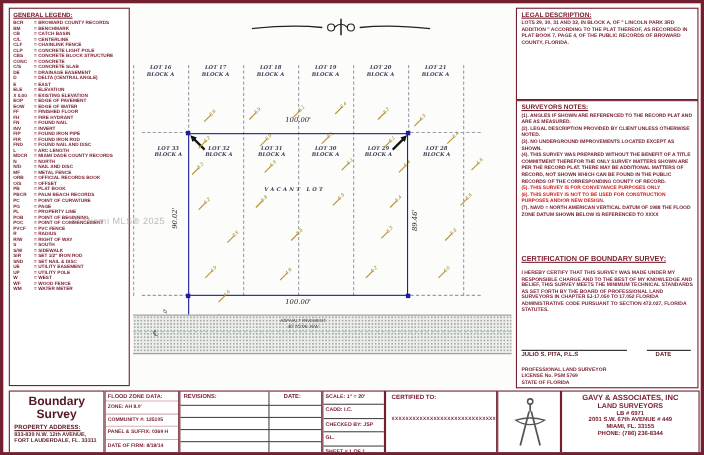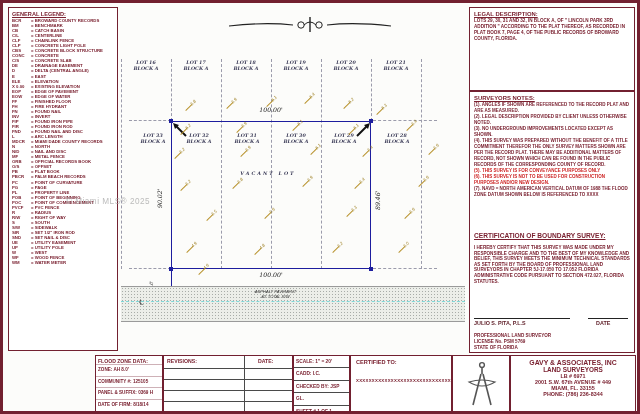--- a/index.html
+++ b/index.html
@@ -617,20 +617,26 @@
 
     <div class="abs" style="left:4px;top:226px;width:96px;border-top:1px solid #222;"></div>
     <div class="abs" style="left:118px;top:226px;width:40px;border-top:1px solid #222;"></div>
     <div class="abs" style="left:4px;top:228px;font-size:5.4px;font-weight:bold;color:#5c1a24;">JULIO S. PITA, P.L.S</div>
     <div class="abs" style="left:126px;top:228px;font-size:5.4px;font-weight:bold;color:#5c1a24;">DATE</div>
     <div class="abs maroon" style="left:4px;top:241px;font-size:4.6px;font-weight:bold;">PROFESSIONAL LAND SURVEYOR</div>
     <div class="abs maroon" style="left:4px;top:247px;font-size:4.6px;font-weight:bold;">LICENSE No. PSM 5769</div>
     <div class="abs maroon" style="left:4px;top:253px;font-size:4.6px;font-weight:bold;">STATE OF FLORIDA</div>
   </div>
 
+  <div class="bbox" style="left:5px;top:352px;width:87px;height:57px;">
+    <div class="bb-title">Boundary Survey</div>
+    <div class="bb-small" style="text-decoration:underline;font-size:5.5px;margin:3px 0 0 4px;">PROPERTY ADDRESS:</div>
+    <div class="bb-small" style="margin-left:4px;">833-839 N.W. 12th AVENUE,</div>
+    <div class="bb-small" style="margin-left:4px;">FORT LAUDERDALE, FL. 33311</div>
+  </div>
 
   <div class="bbox" style="left:92px;top:352px;width:68px;height:57px;overflow:hidden;">
     <div class="fl-head">FLOOD ZONE DATA:</div>
     <div class="fl-row">ZONE:  AH 8.0'</div>
     <div class="fl-row">COMMUNITY #: 125105</div>
     <div class="fl-row">PANEL &amp; SUFFIX: 0369 H</div>
     <div class="fl-row">DATE OF FIRM: 8/18/14</div>
   </div>
 
   <div class="bbox" style="left:160px;top:352px;width:130px;height:57px;">

